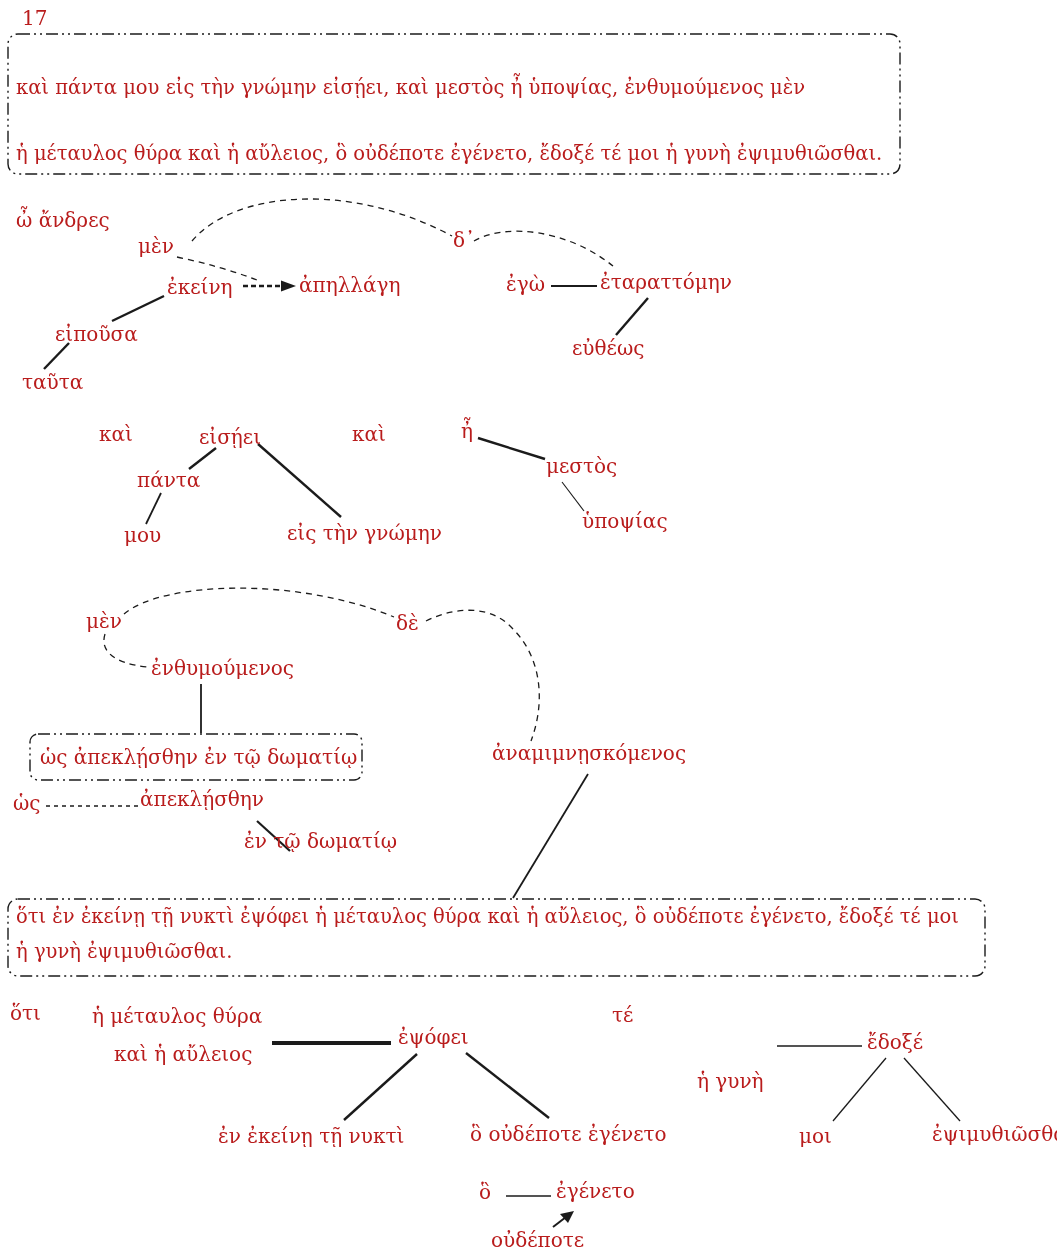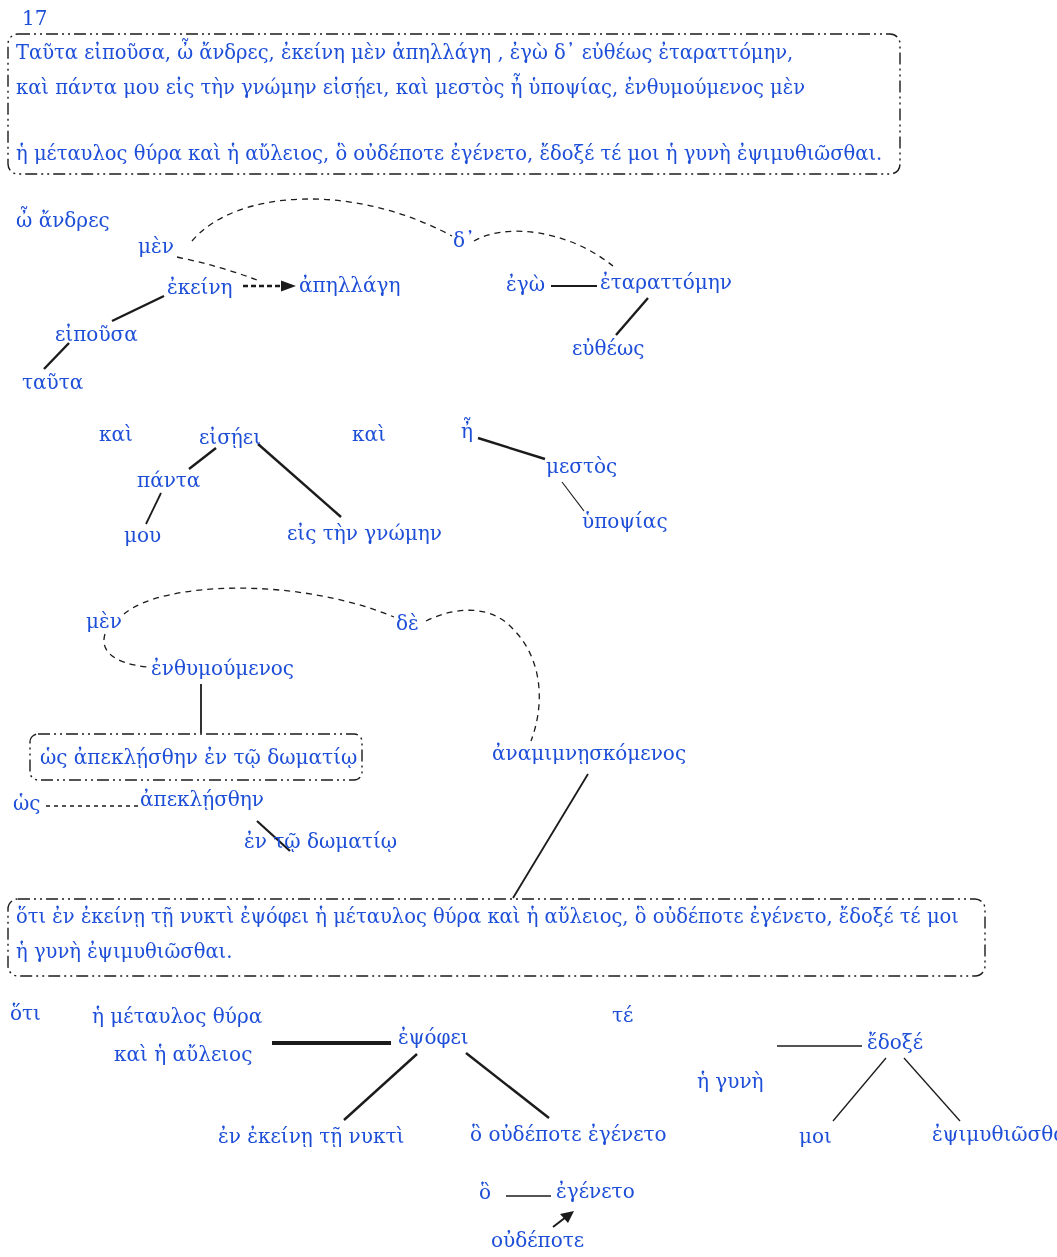--- a/index.html
+++ b/index.html
@@ -1,21 +1,21 @@
 <!DOCTYPE html>
 <html><head>
 <meta charset="utf-8">
 <style>
   html,body{margin:0;padding:0;background:#ffffff;}
   #canvas{
     position:relative;
     width:1057px;height:1257px;
     background:#ffffff;
     font-family:"DejaVu Serif","Liberation Serif",serif;
-    color:#1d4ed8;
+    color:#b91c1c;
     overflow:hidden;
   }
   #lines-layer{position:absolute;left:0;top:0;}
   .w{
     position:absolute;
     white-space:nowrap;
     font-size:20px;
     line-height:1.1;
   }
   .boxline{
@@ -77,21 +77,20 @@
     <line class="sl" x1="886" y1="1058" x2="833" y2="1121" stroke-width="1.3"></line>
     <line class="sl" x1="904" y1="1058" x2="960" y2="1121" stroke-width="1.3"></line>
     <line class="sl" x1="506" y1="1196" x2="551" y2="1196" stroke-width="1.4"></line>
 
     <line class="sl" x1="553" y1="1227" x2="566" y2="1217" stroke-width="2"></line>
     <polygon points="574,1211 560,1214 568,1223" fill="#1b1b1b"></polygon>
   </svg>
 
   <div class="pagenum" style="left:22px;top:6px;">17</div>
 
-  <div class="boxline" style="left:16px;top:42px;">Ταῦτα εἰποῦσα, ὦ ἄνδρες, ἐκείνη μὲν ἀπηλλάγη , ἐγὼ δ᾽ εὐθέως ἐταραττόμην,</div>
   <div class="boxline" style="left:16px;top:77px;">καὶ πάντα  μου εἰς τὴν γνώμην εἰσῄει, καὶ μεστὸς ἦ  ὑποψίας, ἐνθυμούμενος μὲν</div>
   <div class="boxline" style="left:16px;top:143px;">ἡ μέταυλος θύρα καὶ ἡ αὔλειος, ὃ  οὐδέποτε ἐγένετο, ἔδοξέ τέ μοι ἡ γυνὴ ἐψιμυθιῶσθαι.</div>
 
   <div class="w" style="left:16px;top:209px;">ὦ ἄνδρες</div>
   <div class="w" style="left:138px;top:235px;">μὲν</div>
   <div class="w" style="left:453px;top:229px;">δ᾽</div>
   <div class="w" style="left:167px;top:276px;">ἐκείνη</div>
   <div class="w" style="left:299px;top:274px;">ἀπηλλάγη</div>
   <div class="w" style="left:506px;top:273px;">ἐγὼ</div>
   <div class="w" style="left:600px;top:271px;">ἐταραττόμην</div>

